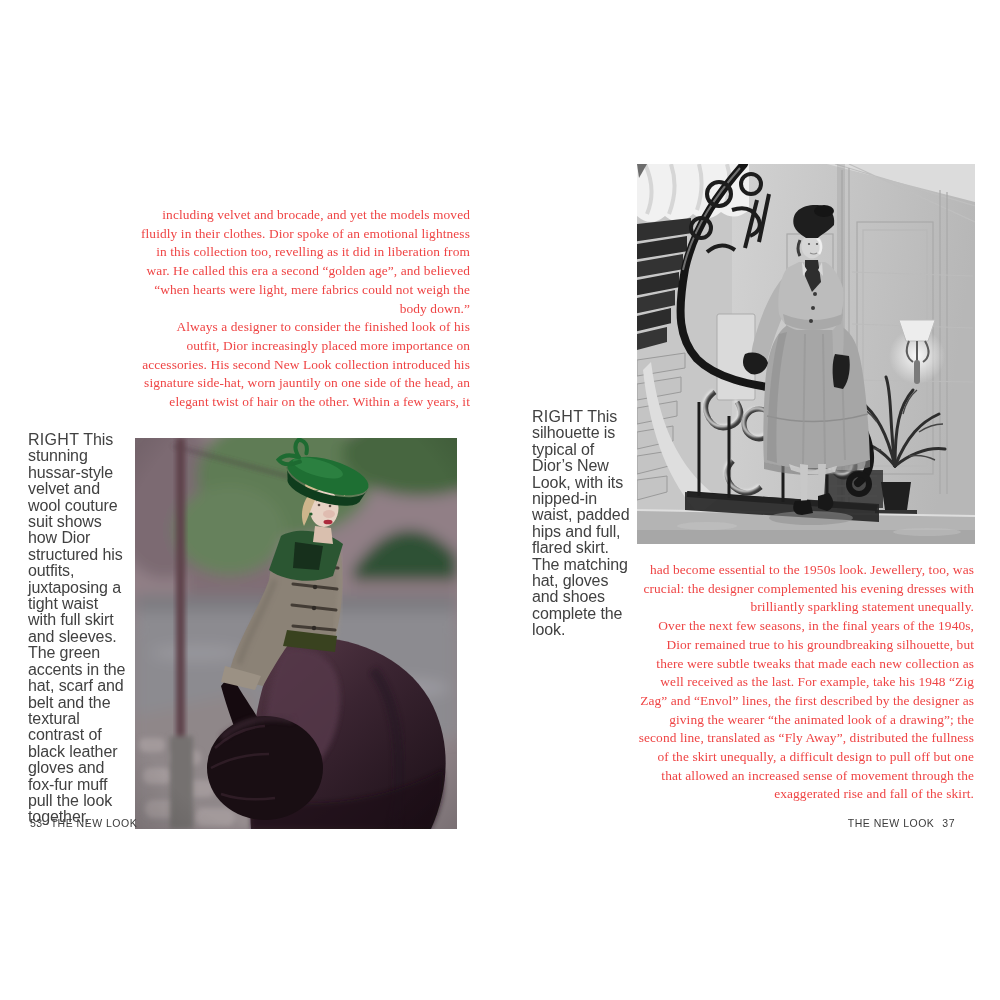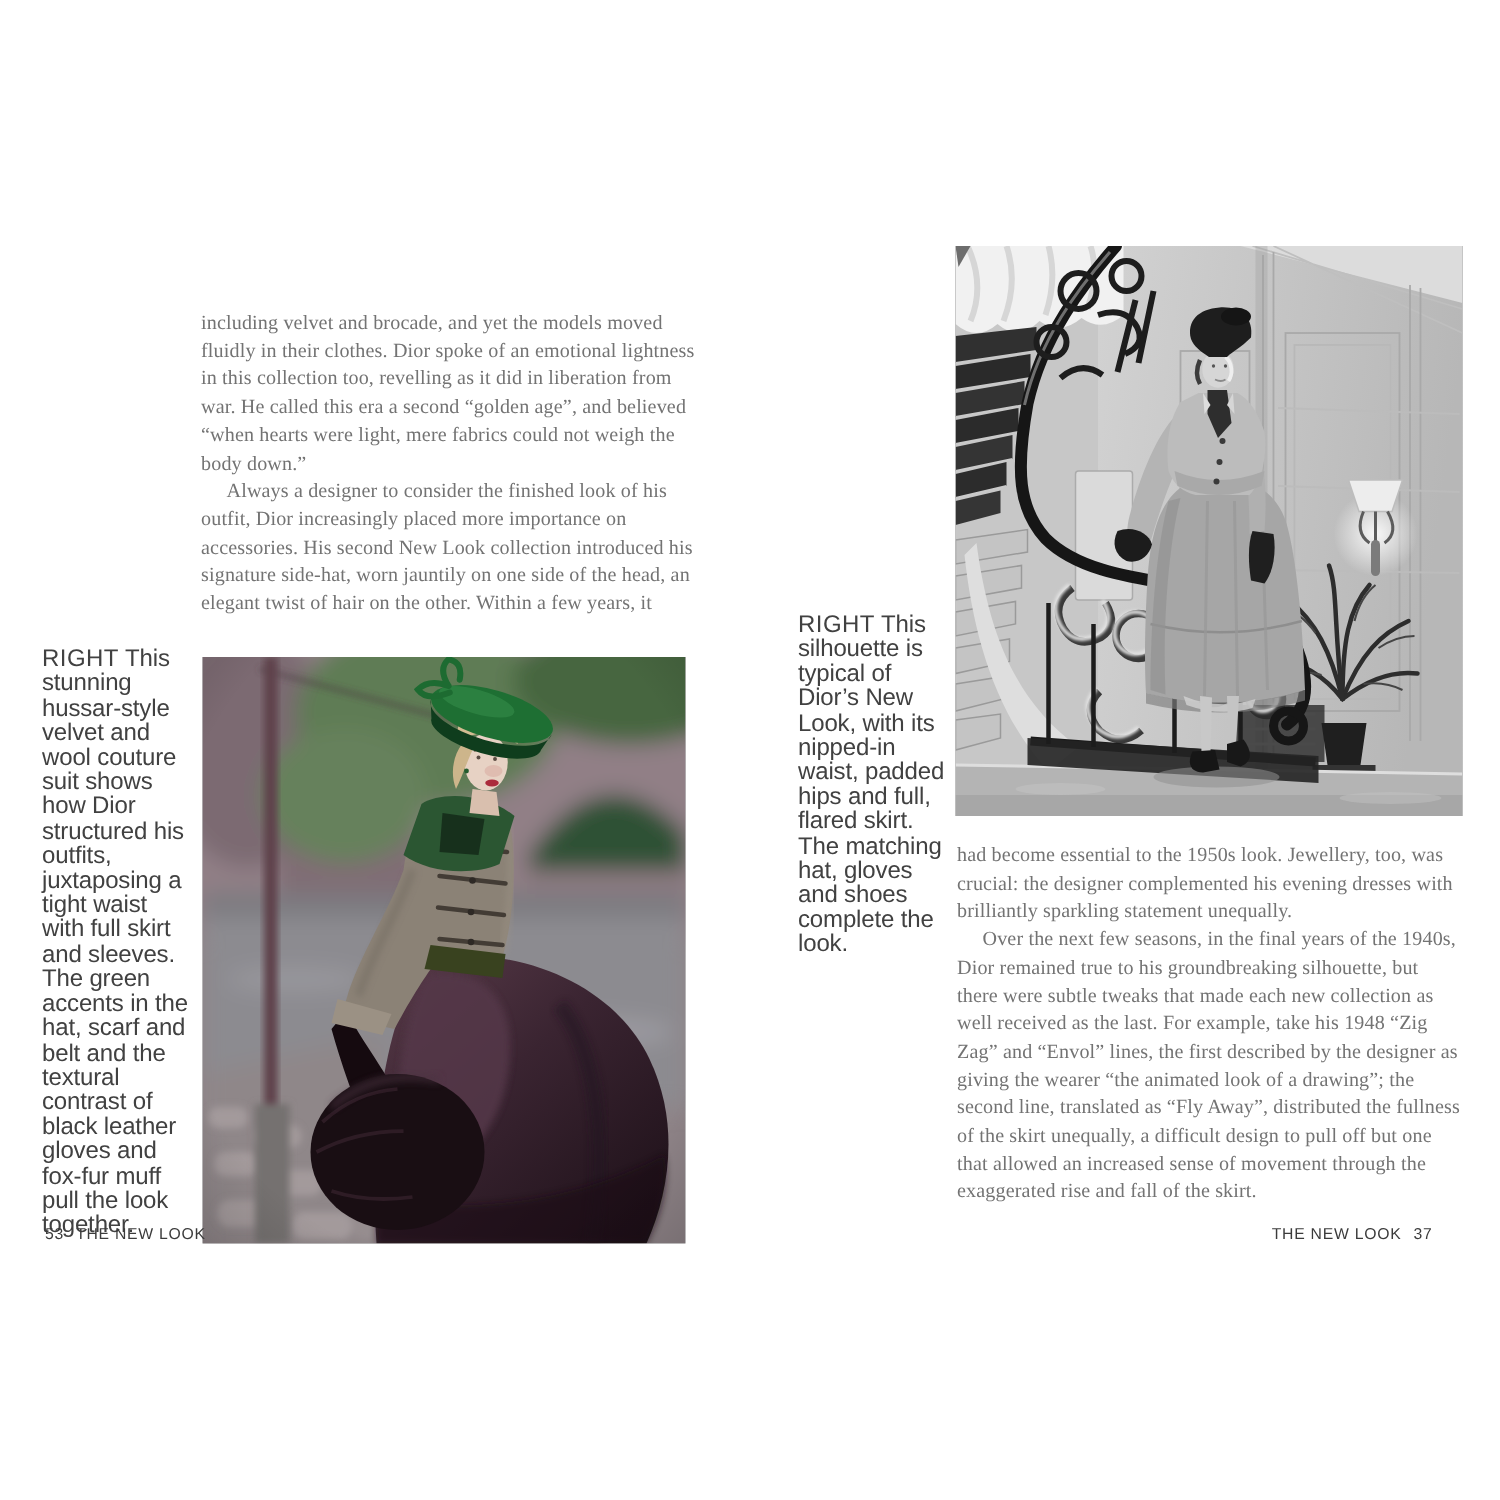--- a/index.html
+++ b/index.html
@@ -1,19 +1,19 @@
 <!DOCTYPE html>
 <html><head>
 <meta charset="utf-8">
 <style>
   html,body{margin:0;padding:0;background:#ffffff;}
   .spread{position:relative;width:1000px;height:1000px;background:#ffffff;overflow:hidden;
           font-family:"Liberation Serif", serif;}
   .body-text{position:absolute;font-family:"Liberation Serif", serif;font-size:13.4px;
-             line-height:18.7px;color:#737373;letter-spacing:0.1px;text-align:left;}
+             line-height:18.7px;color:#ef4444;letter-spacing:0.1px;text-align:right;}
   .body-text p{margin:0;}
   .body-text p.indent{text-indent:17px;}
   .caption{position:absolute;font-family:"Liberation Sans", sans-serif;font-size:16px;
            line-height:16.4px;color:#414141;letter-spacing:-0.1px;}
   .caption .cap-label{letter-spacing:0.3px;}
   .photo{position:absolute;overflow:hidden;background:#888;}
   .photo svg{display:block;width:100%;height:100%;}
   #left-photo{left:135px;top:438px;width:322px;height:391px;}
   #right-photo{left:637px;top:164px;width:338px;height:380px;}
   #left-body{left:134px;top:206px;width:336px;}

